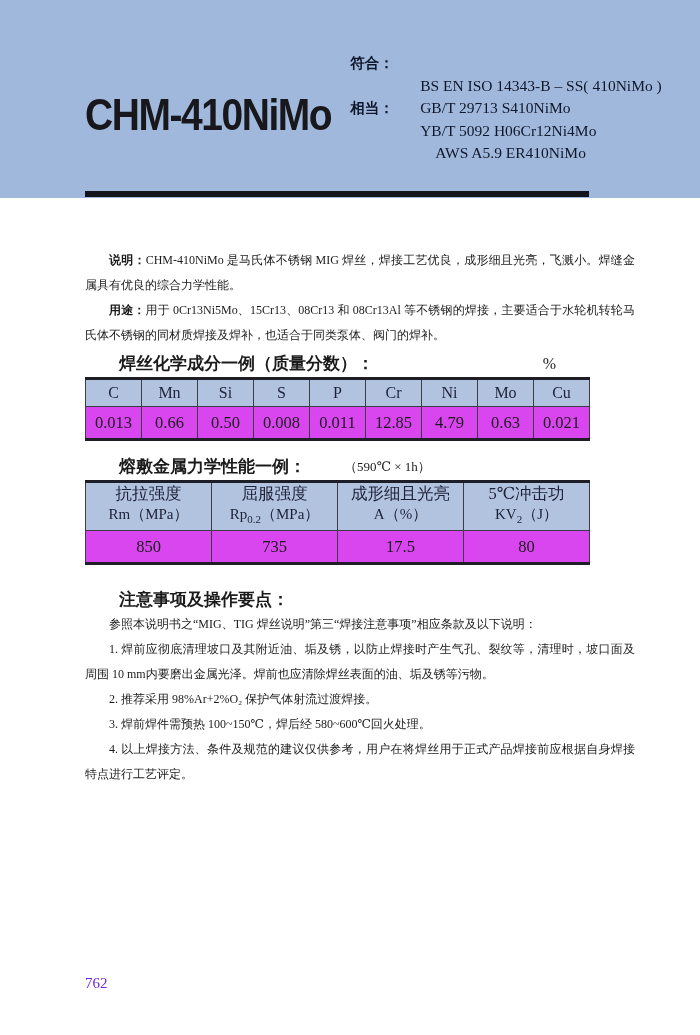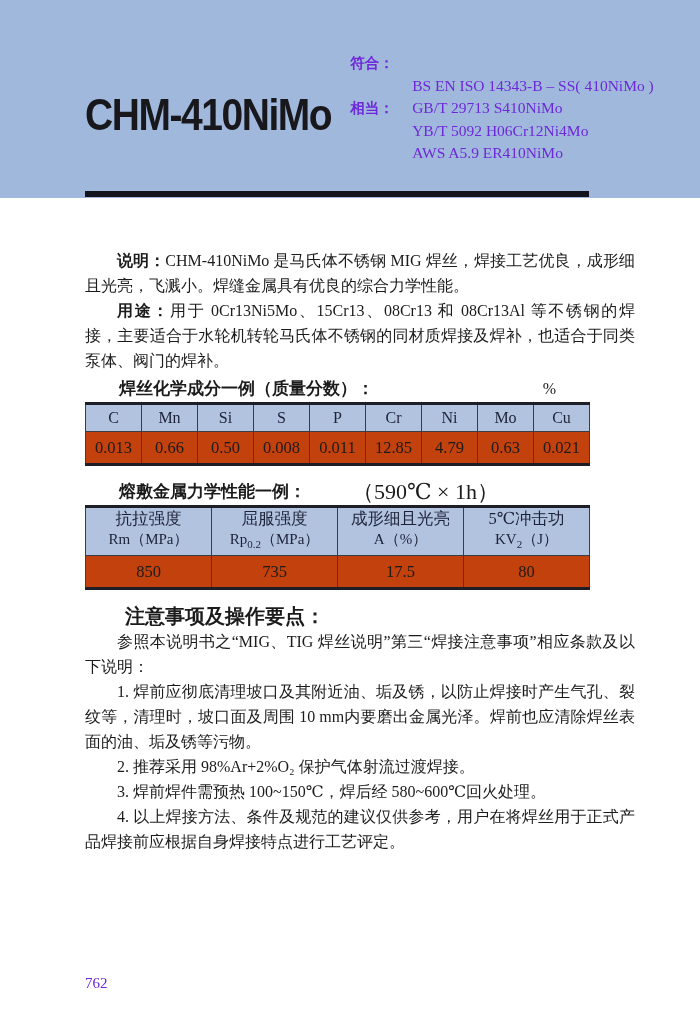--- a/index.html
+++ b/index.html
@@ -32,49 +32,49 @@
     color:#17171c;
     margin-top:40px;
     margin-right:6px;
     transform:scaleX(0.95) scaleY(1.08);
     transform-origin:left center;
     white-space:nowrap;
   }
   .stds {
     display:grid;
     grid-template-columns:50px auto;
-    column-gap:12px;
+    column-gap:20px;
     font-size:15.5px;
     line-height:22.5px;
-    color:#6d28d9;
+    color:#0f172a;
     white-space:nowrap;
   }
   .stds .lbl {
     grid-column:1;
     font-family:"Liberation Sans","DejaVu Sans",sans-serif;
     font-weight:bold;
     font-size:14.5px;
   }
   .stds .std { grid-column:2; }
   .lbl-a { grid-row:1; } .lbl-b { grid-row:3; }
   .s0 { grid-row:1; } .s1 { grid-row:2; } .s2 { grid-row:3; }
-  .s3 { grid-row:4; } .s4 { grid-row:5; }
+  .s3 { grid-row:4; } .s4 { grid-row:5;margin-left:15px; }
   .bar {
     position:absolute; left:85px; top:191px;
     width:504px; height:6px;
     background:#14141c;
   }
 
   
   .content {
     position:absolute; left:85px; top:198px;
     width:550px;
   }
   .body-p {
-    font-size:16px; line-height:25px;
+    font-size:12px; line-height:25px;
     text-align:justify;
     text-indent:2em;
   }
   .lead {
     font-family:"Liberation Sans","DejaVu Sans",sans-serif;
     font-weight:bold;
   }
   .p-desc { margin-top:50px; }
 
   
@@ -83,21 +83,21 @@
     width:505px;
     margin-top:4px;
     gap:34px;
   }
   .sec-title {
     font-family:"Liberation Sans","DejaVu Sans",sans-serif;
     font-weight:bold;
     font-size:17px; line-height:23px;
     margin-left:34px;
   }
-  .sec-cond { font-size:22px; line-height:23px; margin-left:12px; }
+  .sec-cond { font-size:13px; line-height:23px; margin-left:4px; }
   .sec-unit { margin-left:auto; margin-right:34px; font-size:16px; line-height:23px; }
 
   
   table {
     width:505px;
     border-collapse:collapse;
     table-layout:fixed;
     margin-top:2px;
     border-top:3px solid #1e1e26;
     border-bottom:3px solid #1e1e26;
@@ -108,34 +108,34 @@
     vertical-align:middle;
   }
   th {
     background:#b2c3e0;
     font-weight:normal;
     color:#1d2238;
     font-size:16px;
     height:28px;
   }
   td {
-    background:#c2410c;
+    background:#d946ef;
     font-size:16.5px;
     height:33px;
   }
   .mech th { height:46px; line-height:21px; font-size:16.5px; }
   .mech .sym { font-size:15px; }
   .mech sub { font-size:11px;text-align:right; }
   .mt-mech { margin-top:14px; }
 
   .notes-head {
     font-family:"Liberation Sans","DejaVu Sans",sans-serif;
     font-weight:bold;
-    font-size:20px; line-height:25px;
-    margin-top:14px;
+    font-size:17px; line-height:25px;
+    margin-top:22px;
     text-indent:2em;
   }
 
   .pagenum {
     position:absolute; left:85px; top:975px;
     font-size:15px; color:#6d28d9;
   }
 </style>
 </head>
 <body>

